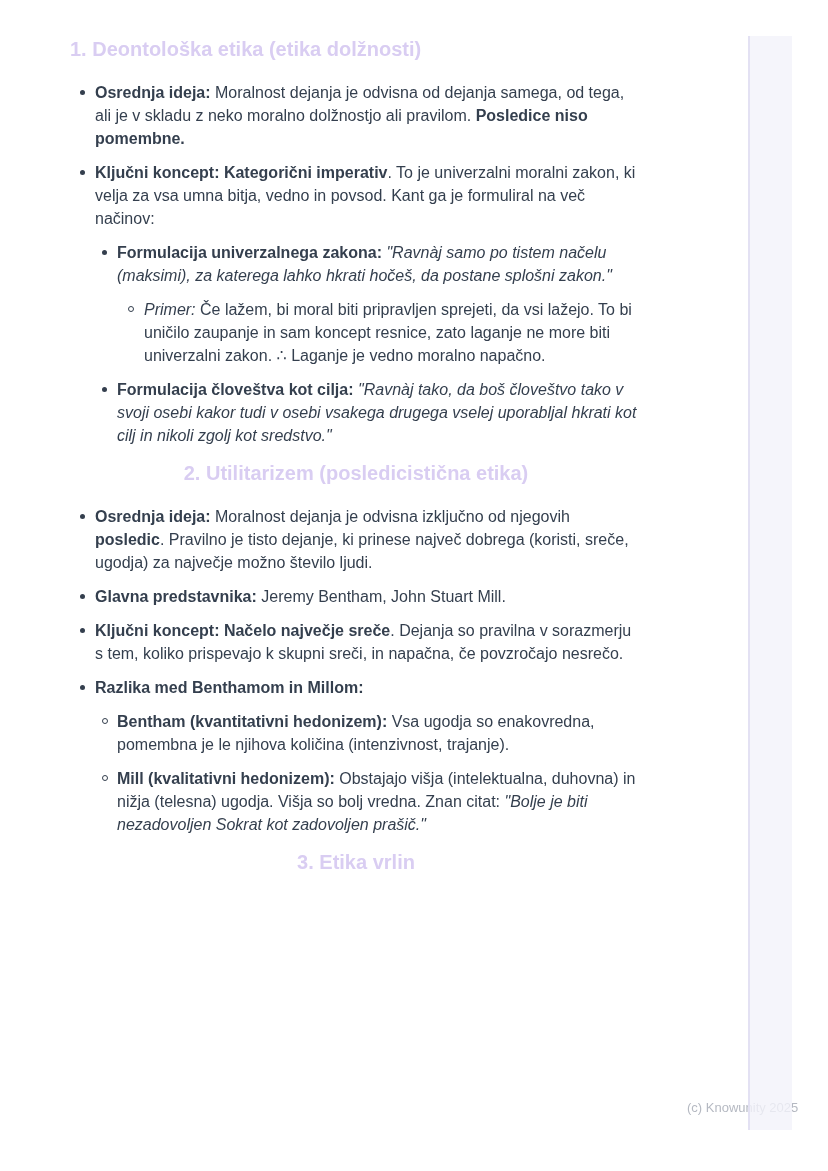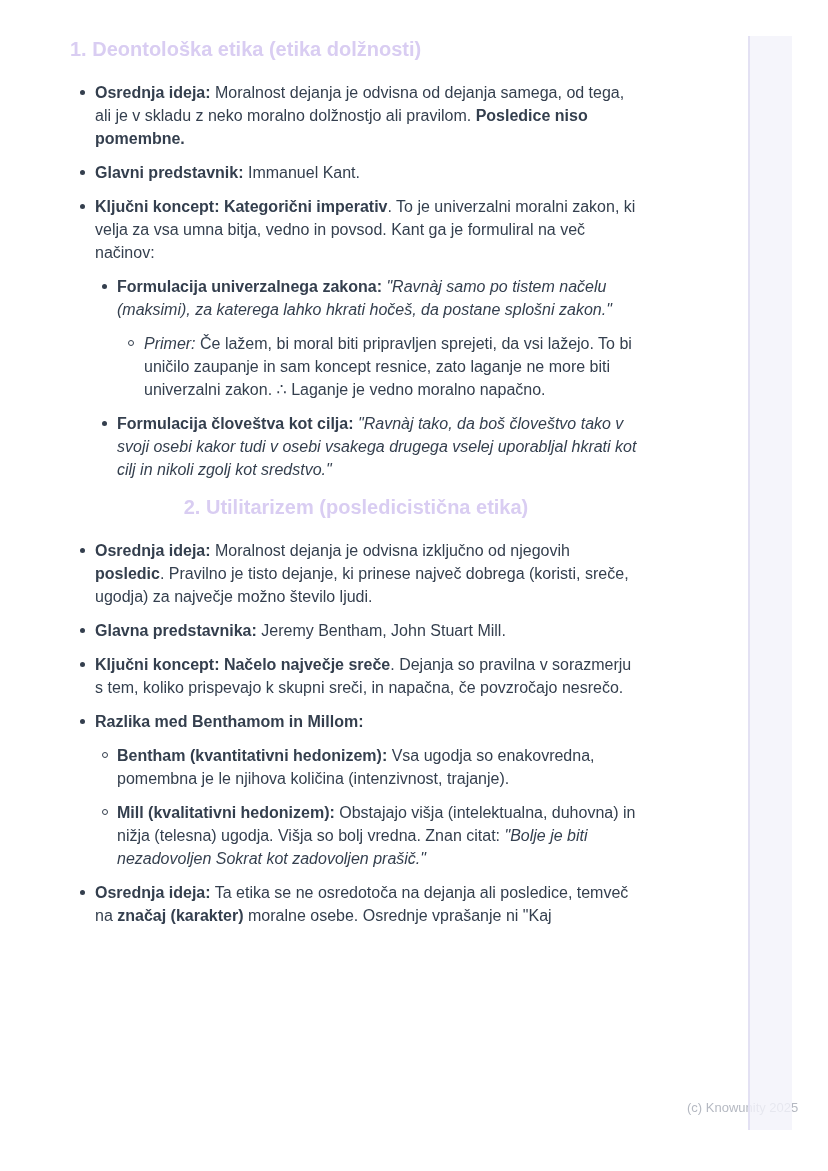--- a/index.html
+++ b/index.html
@@ -77,34 +77,31 @@
   }
 </style>
 </head>
 <body>
 
 <div class="page">
   <main class="content">
       <h2 class="section-heading">1. Deontološka etika (etika dolžnosti)</h2>
       <ul class="bullet-list">
         <li class="li level-1"><span class="marker disc"></span><span class="seg bold">Osrednja ideja:</span><span class="seg normal"> Moralnost dejanja je odvisna od dejanja samega, od tega, ali je v skladu z neko moralno dolžnostjo ali pravilom. </span><span class="seg bold">Posledice niso pomembne.</span></li>
-        <li class="li level-1"><span class="marker disc"></span><span class="seg bold">Glavni predstavnik:</span><span class="seg normal"> Immanuel Kant.</span></li>
         <li class="li level-1"><span class="marker disc"></span><span class="seg bold">Ključni koncept: Kategorični imperativ</span><span class="seg normal">. To je univerzalni moralni zakon, ki velja za vsa umna bitja, vedno in povsod. Kant ga je formuliral na več načinov:</span></li>
         <li class="li level-2"><span class="marker disc"></span><span class="seg bold">Formulacija univerzalnega zakona:</span><span class="seg italic"> "Ravnàj samo po tistem načelu (maksimi), za katerega lahko hkrati hočeš, da postane splošni zakon."</span></li>
         <li class="li level-3"><span class="marker circle"></span><span class="seg italic">Primer:</span><span class="seg normal"> Če lažem, bi moral biti pripravljen sprejeti, da vsi lažejo. To bi uničilo zaupanje in sam koncept resnice, zato laganje ne more biti univerzalni zakon. ∴ Laganje je vedno moralno napačno.</span></li>
         <li class="li level-2 gap-before"><span class="marker disc"></span><span class="seg bold">Formulacija človeštva kot cilja:</span><span class="seg italic"> "Ravnàj tako, da boš človeštvo tako v svoji osebi kakor tudi v osebi vsakega drugega vselej uporabljal hkrati kot cilj in nikoli zgolj kot sredstvo."</span></li>
       </ul>
       <h2 class="section-heading not-first">2. Utilitarizem (posledicistična etika)</h2>
       <ul class="bullet-list">
         <li class="li level-1"><span class="marker disc"></span><span class="seg bold">Osrednja ideja:</span><span class="seg normal"> Moralnost dejanja je odvisna izključno od njegovih </span><span class="seg bold">posledic</span><span class="seg normal">. Pravilno je tisto dejanje, ki prinese največ dobrega (koristi, sreče, ugodja) za največje možno število ljudi.</span></li>
         <li class="li level-1"><span class="marker disc"></span><span class="seg bold">Glavna predstavnika:</span><span class="seg normal"> Jeremy Bentham, John Stuart Mill.</span></li>
         <li class="li level-1"><span class="marker disc"></span><span class="seg bold">Ključni koncept: Načelo največje sreče</span><span class="seg normal">. Dejanja so pravilna v sorazmerju s tem, koliko prispevajo k skupni sreči, in napačna, če povzročajo nesrečo.</span></li>
         <li class="li level-1"><span class="marker disc"></span><span class="seg bold">Razlika med Benthamom in Millom:</span></li>
         <li class="li level-2"><span class="marker circle"></span><span class="seg bold">Bentham (kvantitativni hedonizem):</span><span class="seg normal"> Vsa ugodja so enakovredna, pomembna je le njihova količina (intenzivnost, trajanje).</span></li>
         <li class="li level-2"><span class="marker circle"></span><span class="seg bold">Mill (kvalitativni hedonizem):</span><span class="seg normal"> Obstajajo višja (intelektualna, duhovna) in nižja (telesna) ugodja. Višja so bolj vredna. Znan citat: </span><span class="seg italic">"Bolje je biti nezadovoljen Sokrat kot zadovoljen prašič."</span></li>
       </ul>
-      <ul class="bullet-list">
-        <li class="li level-1"><span class="marker disc"></span><span class="seg bold">Osrednja ideja:</span><span class="seg normal"> Ta etika se ne osredotoča na dejanja ali posledice, temveč na </span><span class="seg bold">značaj (karakter)</span><span class="seg normal"> moralne osebe. Osrednje vprašanje ni "Kaj</span></li>
-      </ul>
+      <h2 class="section-heading not-first">3. Etika vrlin</h2>
     </main>
   <div class="edge-strip"></div>
   <div class="copyright">(c) Knowunity 2025</div>
 </div>
 
 </body></html>

